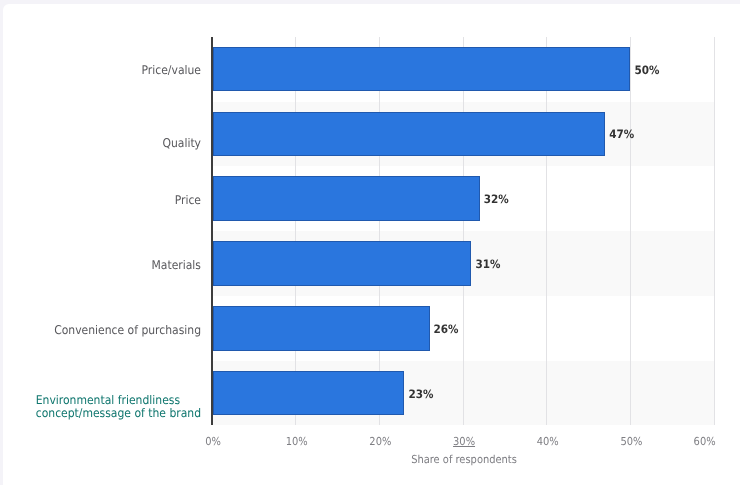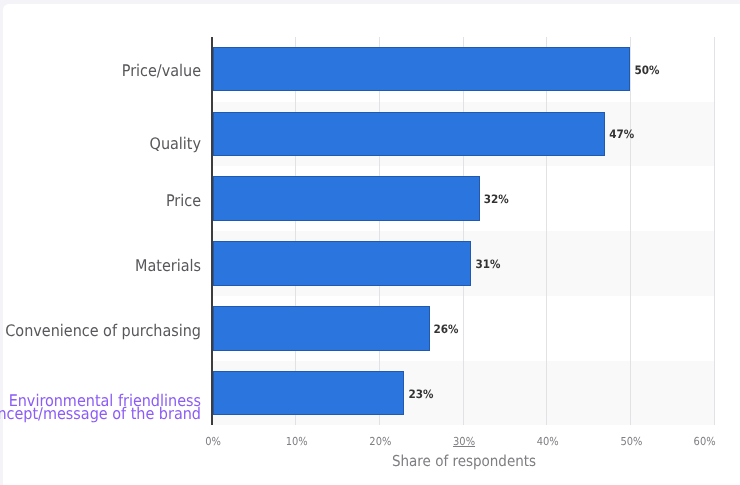--- a/index.html
+++ b/index.html
@@ -18,30 +18,30 @@
 
   .rowband{position:absolute;left:0;width:502.1px;background:#f9f9f9;}
   .gridline{position:absolute;top:0;height:388.7px;width:1px;background:#e2e2e5;}
   .axis-y{position:absolute;left:-0.4px;top:0;width:1.5px;height:388.7px;background:#3d3d3d;}
 
   .bar{position:absolute;left:1.1px;background:#2a76de;border:1px solid #2059ae;
        box-sizing:border-box;}
 
   .catlabel{position:absolute;left:-196px;width:185.5px;height:40px;
             display:flex;align-items:center;justify-content:flex-end;}
-  .catlabel span{white-space:pre;text-align:right;color:#58585c;
-            font-size:16px;font-stretch:condensed;line-height:13.6px;}
+  .catlabel span{white-space:pre;color:#58585c;
+            font-size:12px;font-stretch:condensed;line-height:13.6px;}
 
   .vallabel{position:absolute;font-size:11.6px;font-stretch:condensed;
             font-weight:700;color:#333333;line-height:1;white-space:nowrap;}
 
   .tick{position:absolute;width:60px;font-size:11px;font-stretch:condensed;
         color:#7e7e83;text-align:center;line-height:1;}
 
-  .xtitle{position:absolute;left:0;width:502.1px;font-size:15px;
+  .xtitle{position:absolute;left:0;width:502.1px;font-size:11px;
           font-stretch:condensed;color:#7e7e83;text-align:center;line-height:1;}
 </style>
 </head>
 <body>
 
 <div id="card"></div>
 
 <div id="figure">
   <div id="plot">
       <div class="rowband" style="top: 64.7833px; height: 64.7833px; background: rgb(249, 249, 249);"></div>
@@ -76,21 +76,21 @@
         <span style="color: rgb(88, 88, 92);">Materials</span>
       </div>
       <div class="bar" style="width: 216.977px; top: 269.225px; height: 44.6px; background: rgb(42, 118, 222); border-color: rgb(32, 89, 174);"></div>
       <div class="vallabel" style="left: 222.077px; top: 286.925px; color: rgb(51, 51, 51);">26%</div>
       <div class="catlabel" style="top: 273.525px;">
         <span style="color: rgb(88, 88, 92);">Convenience of purchasing</span>
       </div>
       <div class="bar" style="width: 191.872px; top: 334.008px; height: 44.6px; background: rgb(42, 118, 222); border-color: rgb(32, 89, 174);"></div>
       <div class="vallabel" style="left: 196.972px; top: 351.708px; color: rgb(51, 51, 51);">23%</div>
       <div class="catlabel" style="top: 338.308px;">
-        <span style="color: #8b5cf6; margin-top: 24px;">Environmental friendliness
+        <span style="color: #0f766e; margin-top: 24px;">Environmental friendliness
 concept/message of the brand</span>
       </div>
       <div class="tick" style="left: -28.5px; top: 399.7px; color: rgb(126, 126, 131);">0%</div>
       <div class="tick" style="left: 55.1833px; top: 399.7px; color: rgb(126, 126, 131);">10%</div>
       <div class="tick" style="left: 138.867px; top: 399.7px; color: rgb(126, 126, 131);">20%</div>
       <div class="tick" style="left: 222.55px; top: 399.7px; color: rgb(126, 126, 131); text-decoration: underline;">30%</div>
       <div class="tick" style="left: 306.233px; top: 399.7px; color: rgb(126, 126, 131);">40%</div>
       <div class="tick" style="left: 389.917px; top: 399.7px; color: rgb(126, 126, 131);">50%</div>
       <div class="tick" style="left: 463.1px; top: 399.7px; color: rgb(126, 126, 131);">60%</div>
     </div>

